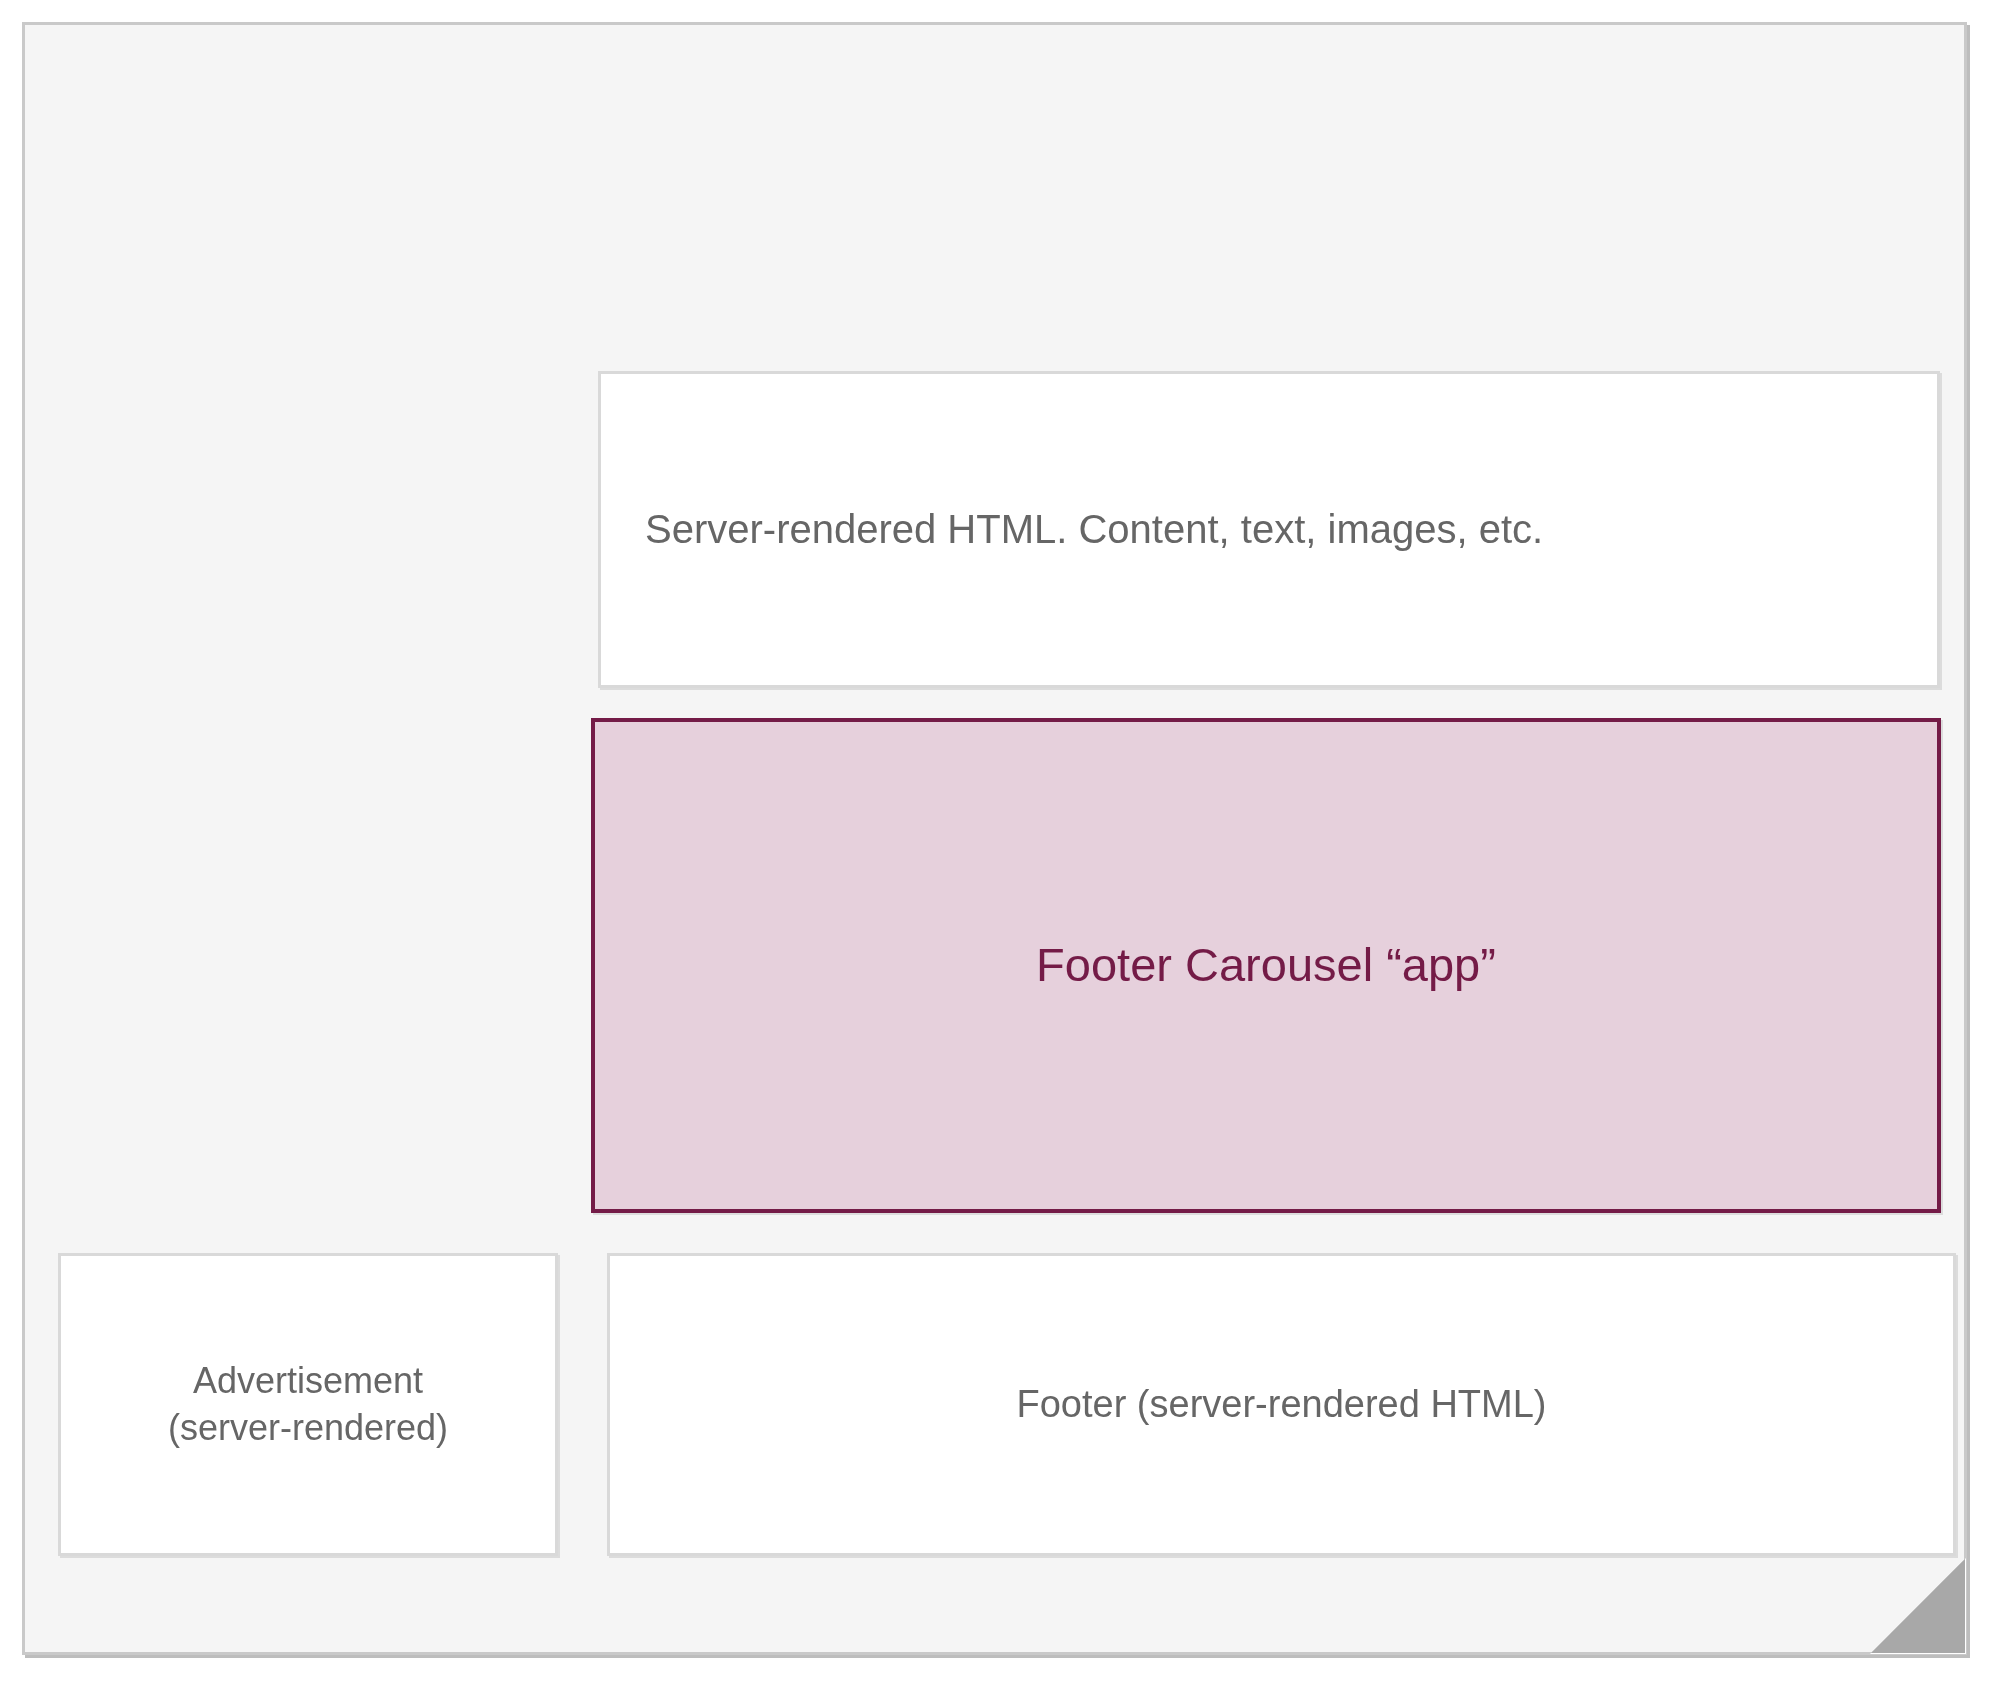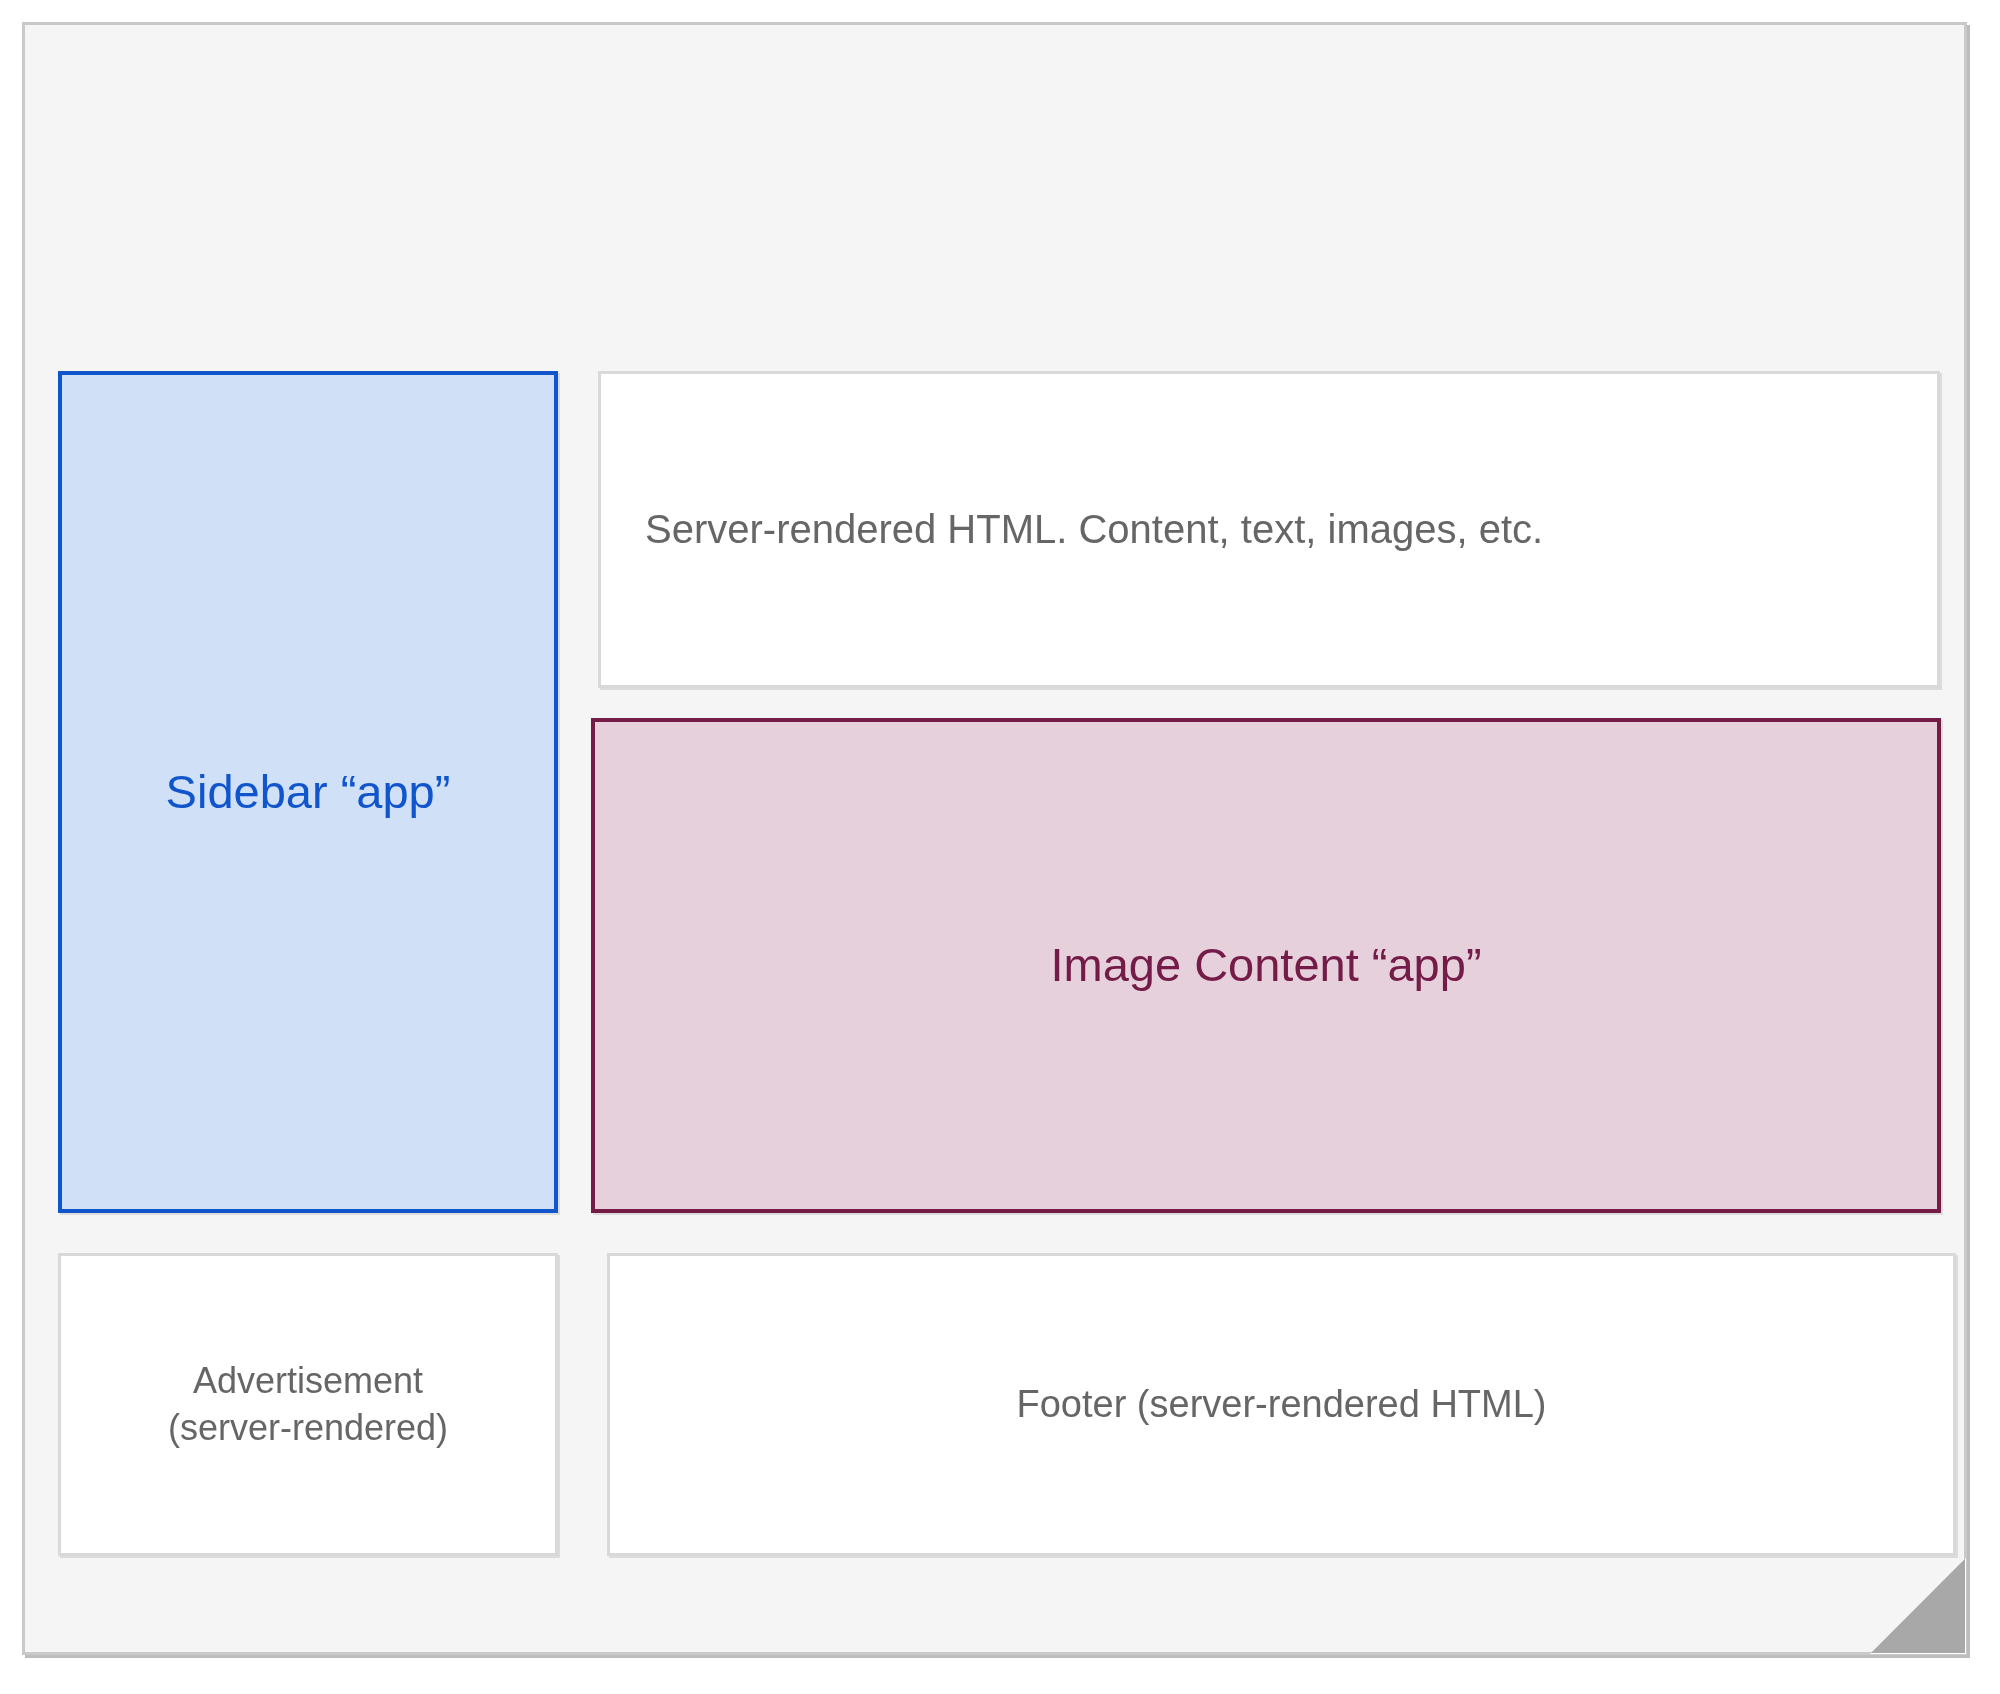--- a/index.html
+++ b/index.html
@@ -170,30 +170,27 @@
 </head>
 <body>
 
 <div id="canvas">
 
   <div class="page-card-shadow"></div>
 
   <div class="page-card">
 
 
-    <div class="block block-sidebar soft-shadow">
-      <span class="block-label">Sidebar “app”</span>
-    </div>
 
     <div class="block block-content soft-shadow">
       <span class="block-label">Server-rendered HTML. Content, text, images, etc.</span>
     </div>
 
     <div class="block block-carousel soft-shadow">
-      <span class="block-label">Image Content “app”</span>
+      <span class="block-label">Footer Carousel “app”</span>
     </div>
 
     <div class="block block-ad soft-shadow">
       <span class="block-label">Advertisement
 (server-rendered)</span>
     </div>
 
     <div class="block block-footer soft-shadow">
       <span class="block-label">Footer (server-rendered HTML)</span>
     </div>

